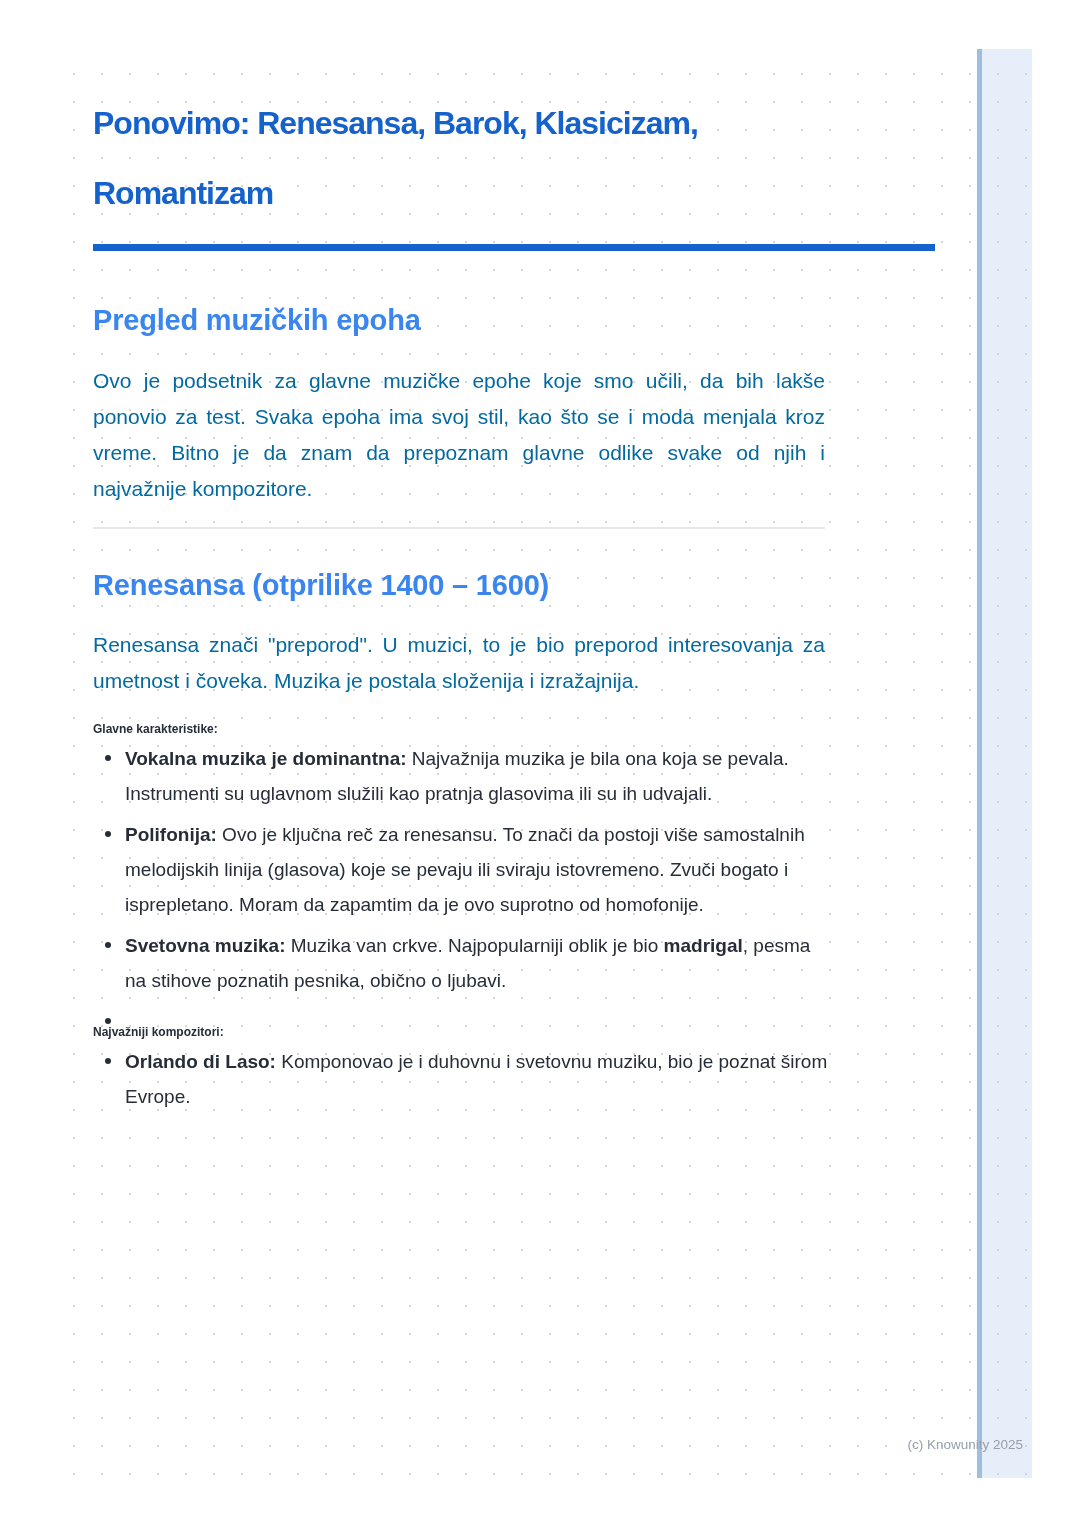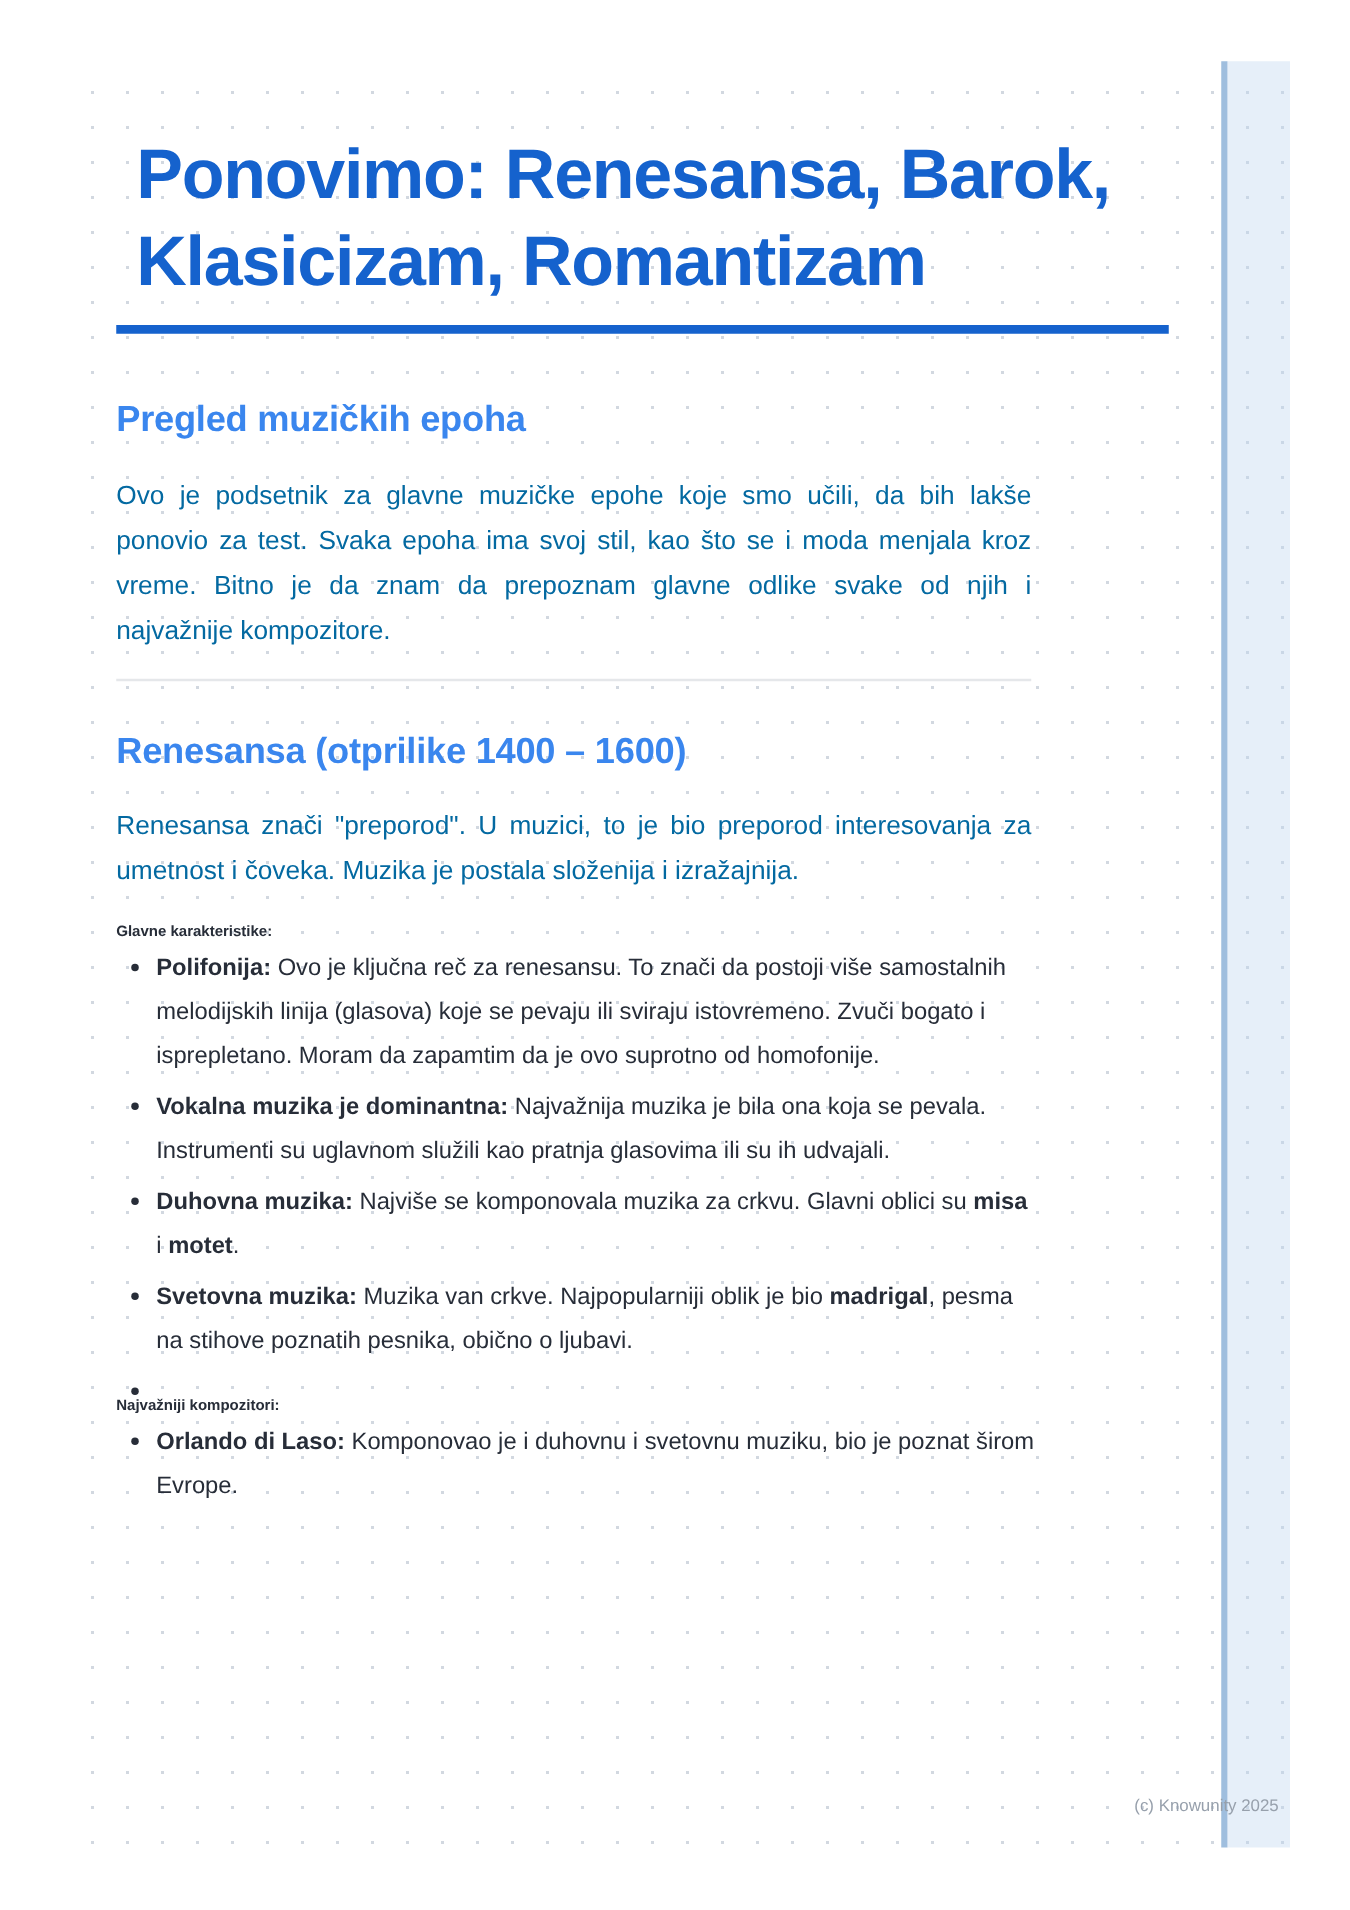--- a/index.html
+++ b/index.html
@@ -45,23 +45,23 @@
     height: 1429px;
     background: rgba(188, 214, 240, 0.38);
   }
   .content {
     position: absolute;
     left: 93px;
     top: 88px;
     width: 842px;
   }
   .doc-title {
-    margin: 16px;
+    margin: 0;
     max-width: 790px;
-    font-size: 56px;
+    font-size: 32px;
     line-height: 70px;
     font-weight: 800;
     letter-spacing: -1px;
     color: #1562cd;
   }
   .title-rule {
     margin-top: 16px;
     width: 842px;
     height: 7px;
     background: #1562cd;
@@ -156,29 +156,25 @@
     <div class="divider"></div>
 
     <h2 class="section-heading heading-renaissance">Renesansa (otprilike 1400 – 1600)</h2>
     <p class="para para-renaissance">Renesansa znači "preporod". U muzici, to je bio preporod interesovanja za umetnost i čoveka. Muzika je postala složenija i izražajnija.</p>
 
     <p class="sub-label label-characteristics">Glavne karakteristike:</p>
 
     <ul class="bullet-list list-characteristics">
       <li>
         <span class="marker"></span>
-        <span class="b">Polifonija:</span><span> Ovo je ključna reč za renesansu. To znači da postoji više samostalnih melodijskih linija (glasova) koje se pevaju ili sviraju istovremeno. Zvuči bogato i isprepletano. Moram da zapamtim da je ovo suprotno od homofonije.</span>
-      </li>
-      <li>
-        <span class="marker"></span>
         <span class="b">Vokalna muzika je dominantna:</span><span> Najvažnija muzika je bila ona koja se pevala. Instrumenti su uglavnom služili kao pratnja glasovima ili su ih udvajali.</span>
       </li>
       <li>
         <span class="marker"></span>
-        <span class="b">Duhovna muzika:</span><span> Najviše se komponovala muzika za crkvu. Glavni oblici su </span><span class="b">misa</span><span> i </span><span class="b">motet</span><span>.</span>
+        <span class="b">Polifonija:</span><span> Ovo je ključna reč za renesansu. To znači da postoji više samostalnih melodijskih linija (glasova) koje se pevaju ili sviraju istovremeno. Zvuči bogato i isprepletano. Moram da zapamtim da je ovo suprotno od homofonije.</span>
       </li>
       <li>
         <span class="marker"></span>
         <span class="b">Svetovna muzika:</span><span> Muzika van crkve. Najpopularniji oblik je bio </span><span class="b">madrigal</span><span>, pesma na stihove poznatih pesnika, obično o ljubavi.</span>
       </li>
       <li>
         <span class="marker"></span>
       </li>
     </ul>
 

